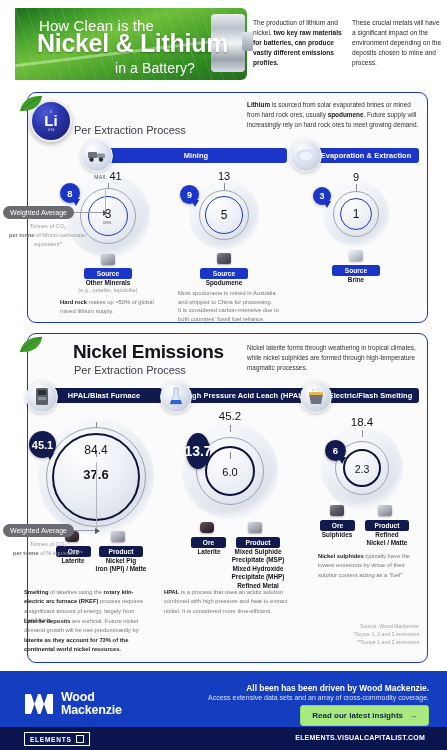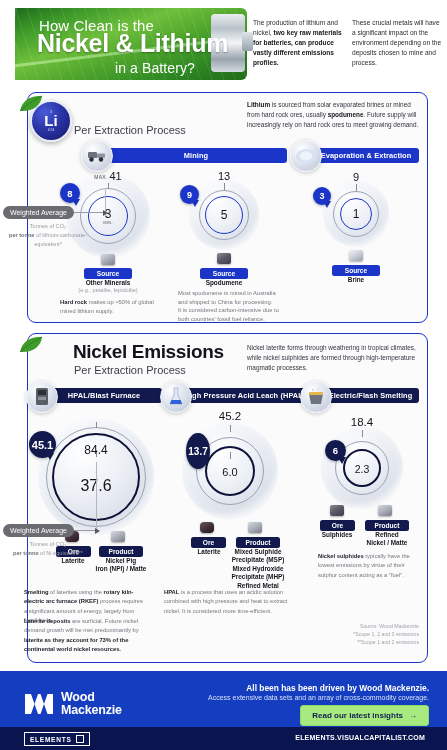--- a/index.html
+++ b/index.html
@@ -396,21 +396,21 @@
       <circle cx="12" cy="1.6" r="1" fill="#d8dde4"></circle>
     </svg>
   </div>
   <div class="proc-bar navy" style="left:322px; top:388px; width:97px;">
     <span>Electric/Flash Smelting</span>
   </div>
 
   <div class="halo" style="left:38px; top:419px; width:116px; height:116px;"></div>
   <div class="ring outer" style="left:46px; top:427px; width:100px; height:100px;"></div>
   <div class="ring inner-navy" style="left:52px; top:433px; width:88px; height:88px;"></div>
-  <div class="innerval" style="left:81px; top:474px; width:30px; height:24px; font-size:16px;">
+  <div class="innerval" style="left:81px; top:462px; width:30px; height:24px; font-size:13px;font-weight:bold;">
     <span>37.6</span>
   </div>
   <div class="tick" style="left:96px; top:422px; height:6px;"></div>
   <div class="tick" style="left:96px; top:450px; height:7px;"></div>
   <div class="maxlabel" style="left:56px; top:405px; width:80px; font-size:12px;margin-top:38px;">
     <span>84.4</span>
   </div>
   <div class="wa-bubble navy" style="left:29px; top:431px; width:27px; height:27px; font-size:11px;">
     <span>45.1</span>
   </div>
@@ -440,21 +440,21 @@
   <div class="ring outer" style="left:196px; top:437px; width:68px; height:68px;"></div>
   <div class="ring inner-navy" style="left:205px; top:446px; width:50px; height:50px;"></div>
   <div class="innerval" style="left:215px; top:461px; width:30px; height:22px; font-size:11px;">
     <span>6.0</span>
   </div>
   <div class="tick" style="left:230px; top:425px; height:7px;"></div>
   <div class="tick" style="left:230px; top:452px; height:7px;"></div>
   <div class="maxlabel" style="left:190px; top:410px; width:80px; font-size:11.5px;">
     <span>45.2</span>
   </div>
-  <div class="wa-bubble navy" style="left:186px; top:433px; width:24px; height:36px; font-size:10px;">
+  <div class="wa-bubble navy" style="left:186px; top:433px; width:24px; height:36px; font-size:14px;">
     <span>13.7</span>
   </div>
   <div class="wa-tail navy" style="left:201px; top:453px;"></div>
 
   <div class="mini-rock dark" style="left:200px; top:522px;"></div>
   <div class="mini-rock pale" style="left:248px; top:522px;"></div>
   <div class="tag navy" style="left:191px; top:537px; width:35px;">Ore</div>
   <div class="tag navy" style="left:236px; top:537px; width:44px;">Product</div>
   <div class="tag-label" style="left:164px; top:548px; width:90px;">Laterite</div>
   <div class="tag-label" style="left:213px; top:548px; width:90px;">Mixed Sulphide<br>Precipitate (MSP)<br>Mixed Hydroxide<br>Precipitate (MHP)<br>Refined Metal</div>

